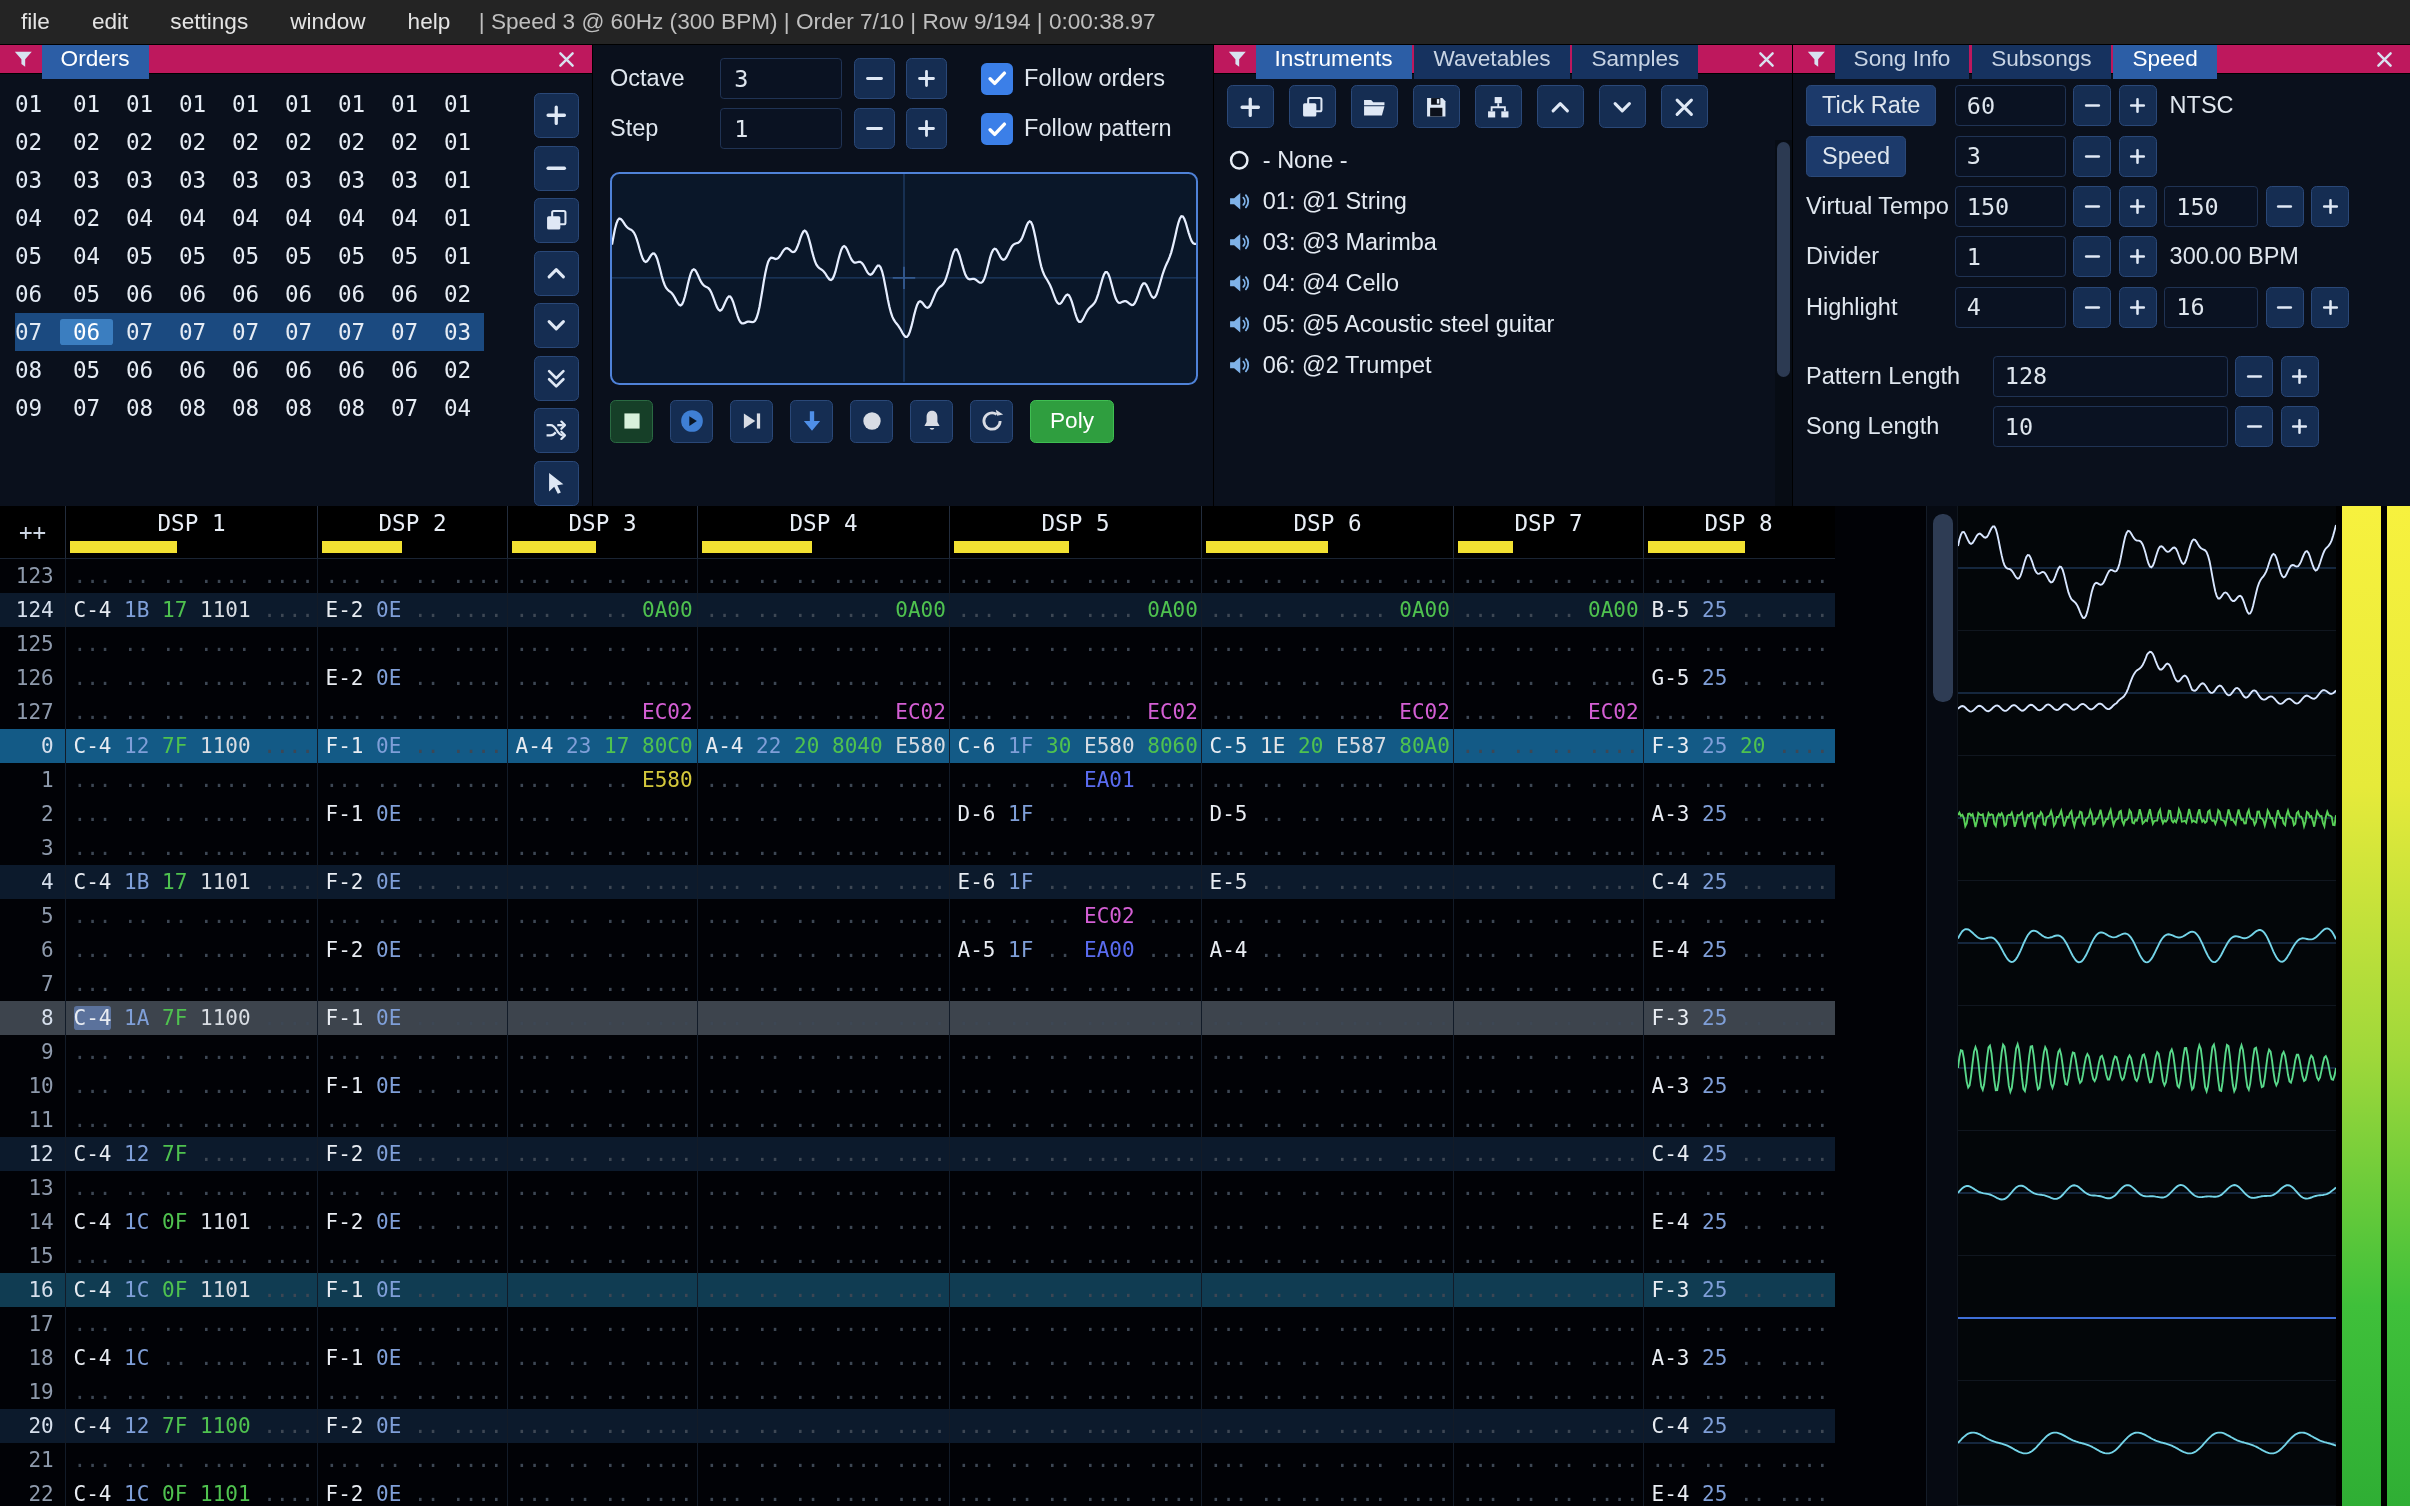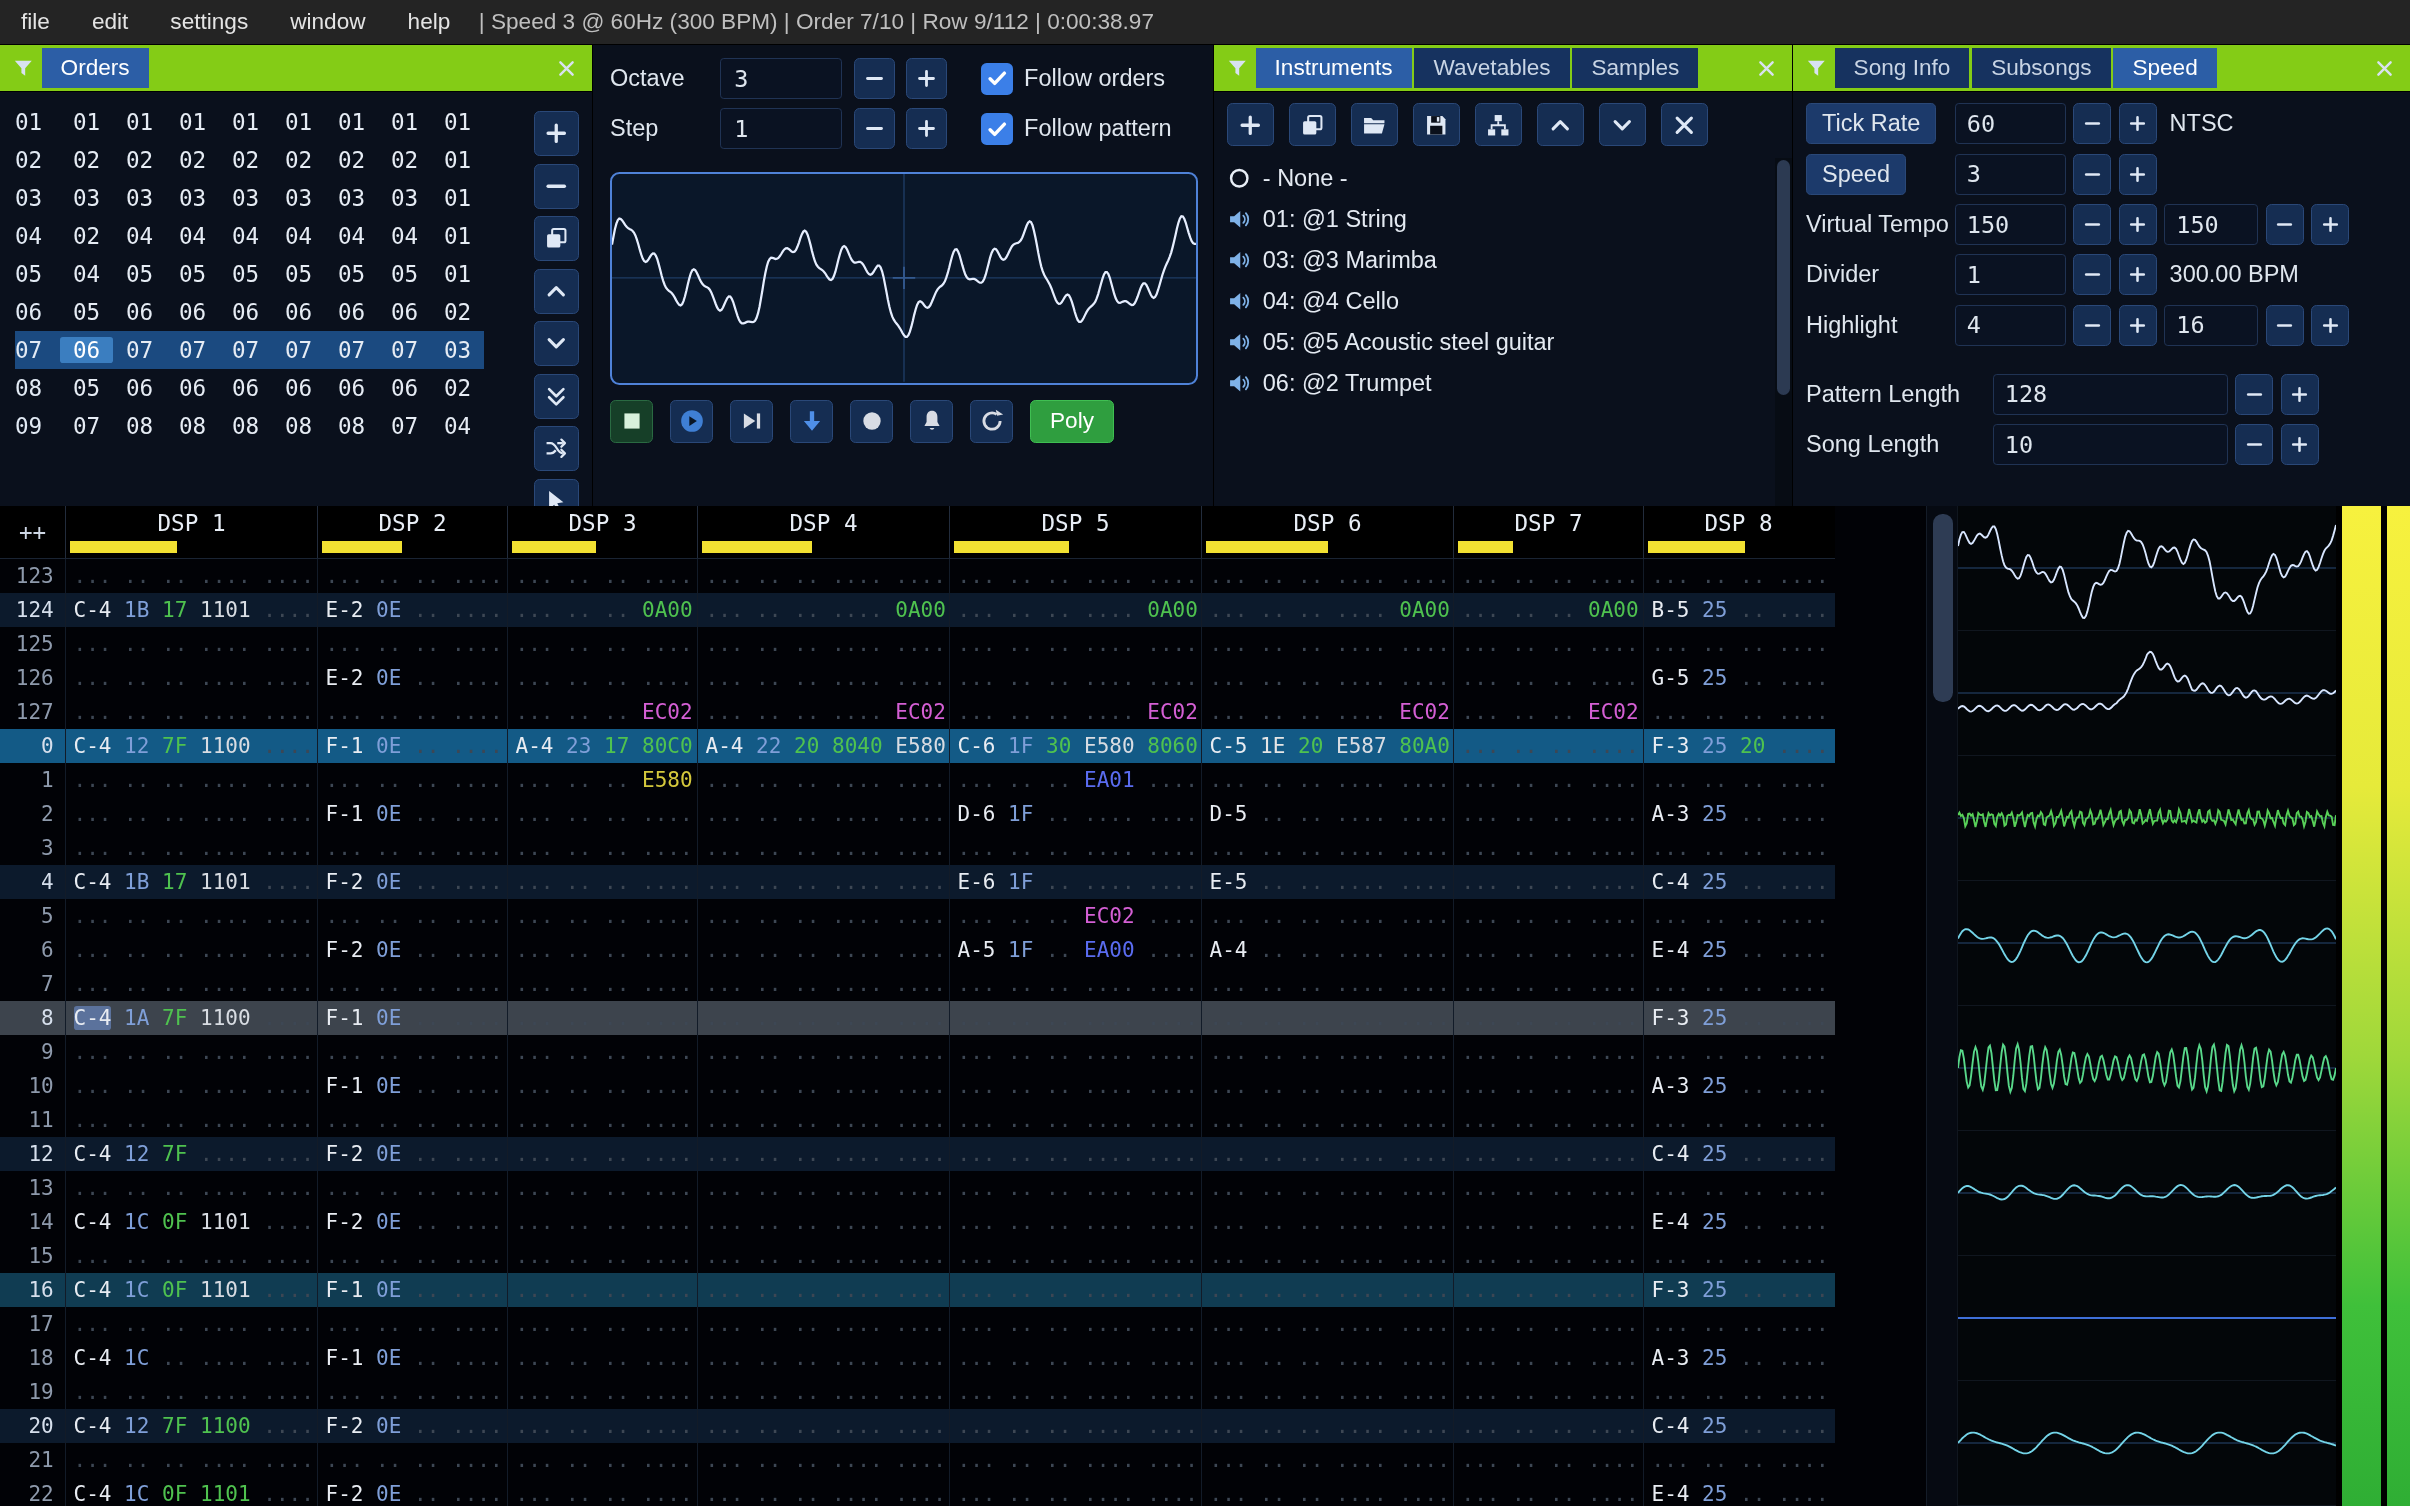--- a/index.html
+++ b/index.html
@@ -7,21 +7,21 @@
 body{background:#01040a;font-family:"Liberation Sans",sans-serif;color:#dfe6ee}
 .ic{display:block;width:24.5px;height:24.5px}
 .ic svg{width:100%;height:100%;display:block}
 
 .menubar{height:45px;background:#242424;border-bottom:0.9px solid #000;display:flex;align-items:center;font-size:22.6px;color:#e4e4e4}
 .menubar .mi{padding:0 21px;height:100%;display:flex;align-items:center}
 .menubar .status{color:#bfbfbf;margin-left:7.5px;white-space:pre}
 
 .top{display:flex;height:461px}
 .panel{background:#0a101c;border-right:1.9px solid #000;display:flex;flex-direction:column;overflow:hidden;position:relative}
-.tabbar{height:47px;background:#84cc16;display:flex;align-items:center;flex:0 0 auto;border-bottom:0.9px solid #000;padding-left:5.6px}
+.tabbar{height:29px;background:#be185d;display:flex;align-items:center;flex:0 0 auto;border-bottom:0.9px solid #000;padding-left:5.6px}
 .pmenu{width:36px;display:flex;justify-content:center;color:#d8e2f0}
 .pmenu .ic{width:22.6px;height:22.6px}
 .tab{height:40px;padding:0 19px;margin-right:2.8px;display:flex;align-items:center;background:#16325f;color:#c8d4e4;font-size:22.6px;white-space:nowrap}
 .tab.active{background:#2c5ea6;color:#fff}
 .closebtn{margin-left:auto;margin-right:7.5px;width:36px;height:36px;display:flex;align-items:center;justify-content:center;color:#d8e2f0}
 .closebtn .ic{width:21px;height:21px}
 
 #orders-panel{width:593px}
 .ord-body{display:flex;flex:1}
 .ord-table{padding:11.3px 0 0 15px;font-family:"DejaVu Sans Mono",monospace;font-size:22.6px}
@@ -107,21 +107,21 @@
 <div id="app">
 
   <div class="menubar">
     <span id="menu-items" style="display:flex;height:100%">
         <span class="mi">file</span>
         <span class="mi">edit</span>
         <span class="mi">settings</span>
         <span class="mi">window</span>
         <span class="mi">help</span>
       </span>
-    <span class="status">| Speed 3 @ 60Hz (300 BPM) | Order 7/10 | Row 9/112 | 0:00:38.97</span>
+    <span class="status">| Speed 3 @ 60Hz (300 BPM) | Order 7/10 | Row 9/194 | 0:00:38.97</span>
   </div>
 
   <div class="top">
 
     <section class="panel" id="orders-panel">
       <div class="tabbar">
         <span class="pmenu" id="orders-menu-icon">
             <span class="ic" style="width: 22.6px; height: 22.6px;">
               <svg viewBox="0 0 24 24">
                 <path d="M3 4h18l-7 8v8l-4-3v-5z" fill="currentColor"></path>

